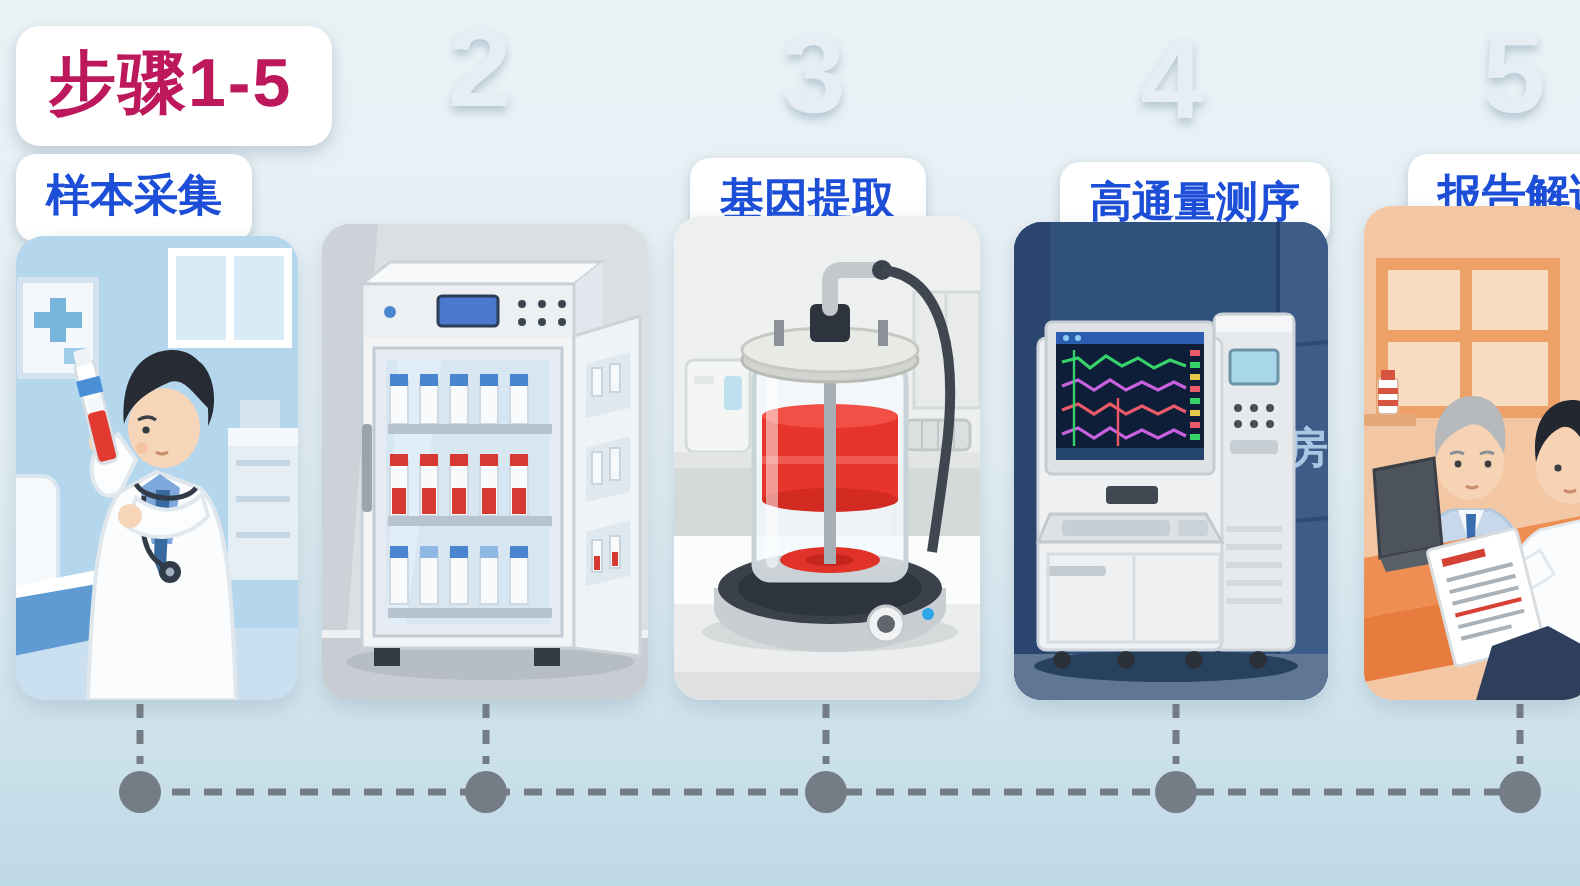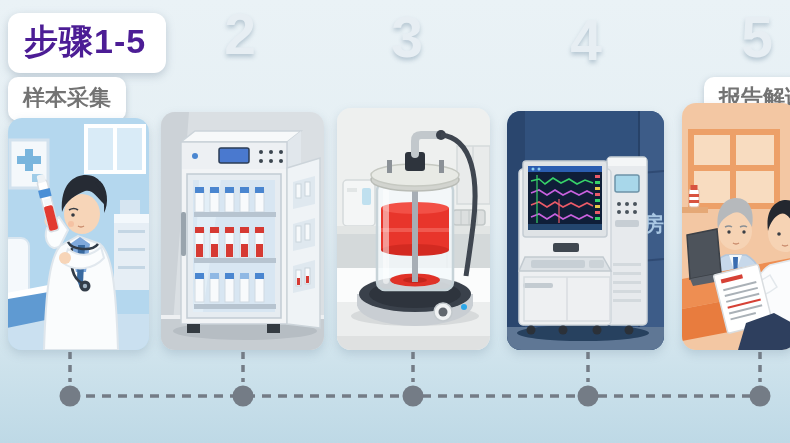--- a/index.html
+++ b/index.html
@@ -3,31 +3,31 @@
 <meta charset="utf-8">
 <style>
   html,body{margin:0;padding:0;background:#9db8c4;}
   #canvas{
     position:relative;width:790px;height:443px;overflow:hidden;
     font-family:"Liberation Sans","DejaVu Sans",sans-serif;
     background:linear-gradient(180deg,#eaf2f6 0%,#e3eef3 50%,#d4e6ee 75%,#bed9e6 100%);
   }
   .title-badge{
     position:absolute;left:8px;top:13px;background:#ffffff;border-radius:12px;
-    padding:6px 20px 8px 16px;font-size:34px;font-weight:bold;color:#4c1d95;
+    padding:6px 20px 8px 16px;font-size:34px;font-weight:bold;color:#be185d;
     box-shadow:0 3px 8px rgba(110,130,150,.35);letter-spacing:1px;
   }
   .step-num{
     position:absolute;top:6px;font-size:57px;font-weight:bold;color:#e7eef3;
     line-height:1;transform:translateX(-50%);
     text-shadow:0 3px 4px rgba(125,150,170,.45);
   }
   .pill{
     position:absolute;background:#ffffff;border-radius:10px;padding:6px 15px 8px;
-    font-size:22px;font-weight:bold;color:#737373;white-space:nowrap;
+    font-size:22px;font-weight:bold;color:#1d4ed8;white-space:nowrap;
     box-shadow:0 2px 6px rgba(110,130,150,.38);
   }
   .panel{
     position:absolute;border-radius:14px;overflow:hidden;
     box-shadow:0 4px 10px rgba(115,140,160,.28);
   }
   .panel svg{display:block;}
   #timeline{position:absolute;left:0;top:338px;}
 </style>
 </head>
@@ -36,20 +36,22 @@
 <div id="canvas">
 
   <div class="step-num" style="left:240px;">2</div>
   <div class="step-num" style="left:407px;top:9px;">3</div>
   <div class="step-num" style="left:586px;top:12px;">4</div>
   <div class="step-num" style="left:757px;top:9px;">5</div>
 
   <div class="title-badge">步骤1-5</div>
 
   <div class="pill" style="left:8px;top:77px;">样本采集</div>
+  <div class="pill" style="left:345px;top:79px;">基因提取</div>
+  <div class="pill" style="left:530px;top:81px;font-size:21px;">高通量测序</div>
   <div class="pill" style="left:704px;top:77px;">报告解读</div>
 
   <div class="panel" style="left:8px;top:118px;width:141px;height:232px;">
     <svg width="141" height="232" viewBox="0 0 141 232">
       <rect width="141" height="232" fill="#b4d7ee"></rect>
       <rect y="196" width="141" height="36" fill="#cae0f0"></rect>
       <g>
         <rect x="76" y="6" width="62" height="50" fill="#ffffff"></rect>
         <rect x="80" y="10" width="54" height="42" fill="#d9ebf7"></rect>
         <rect x="105" y="10" width="4" height="42" fill="#ffffff"></rect>

